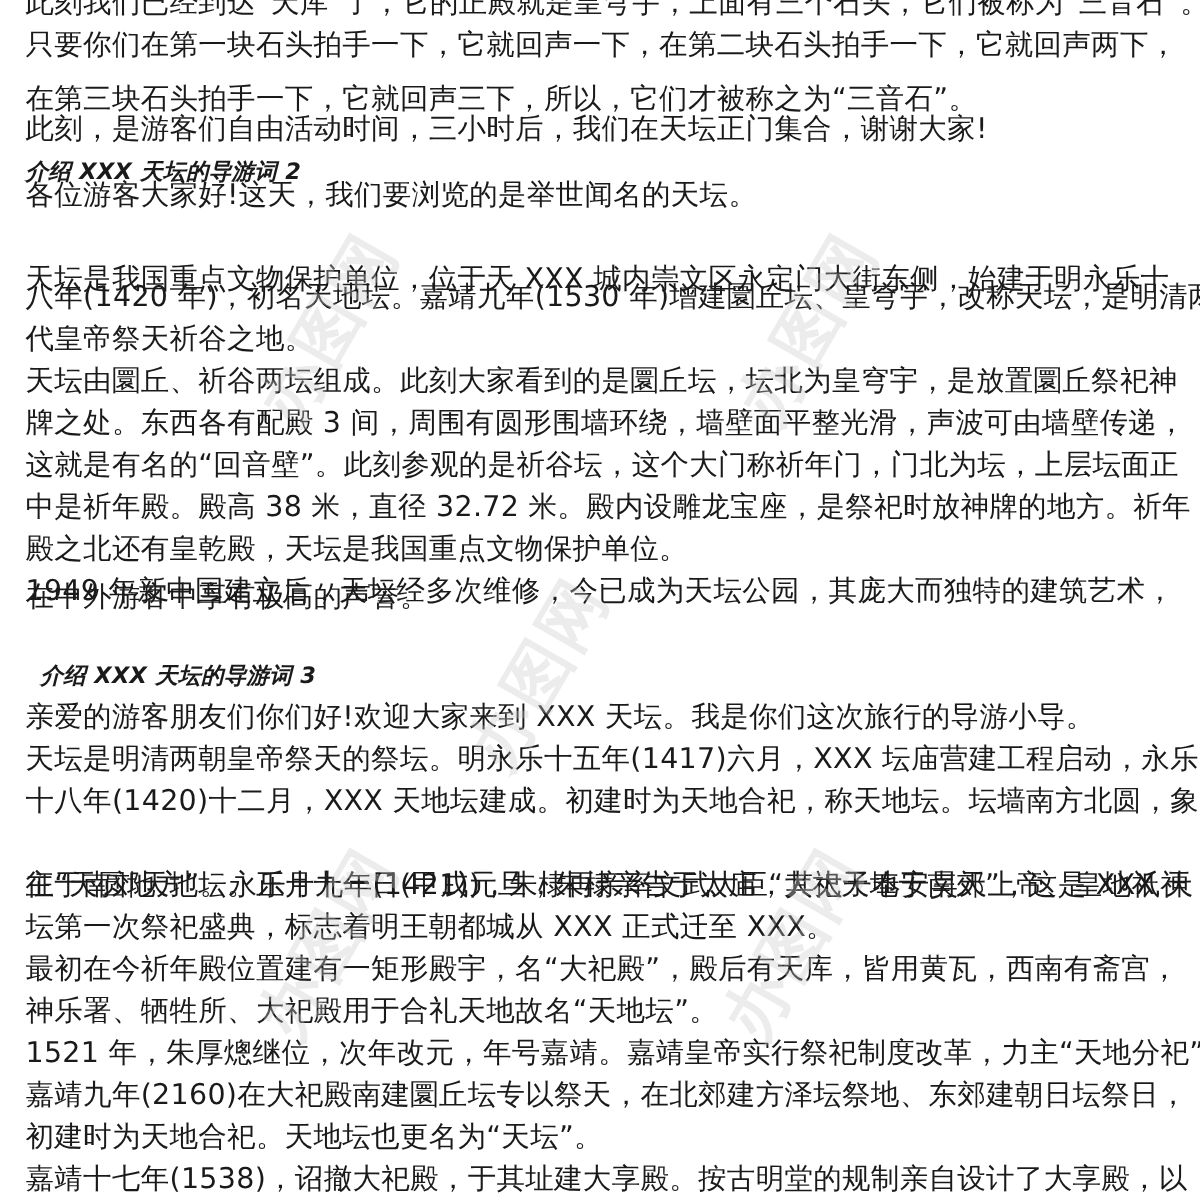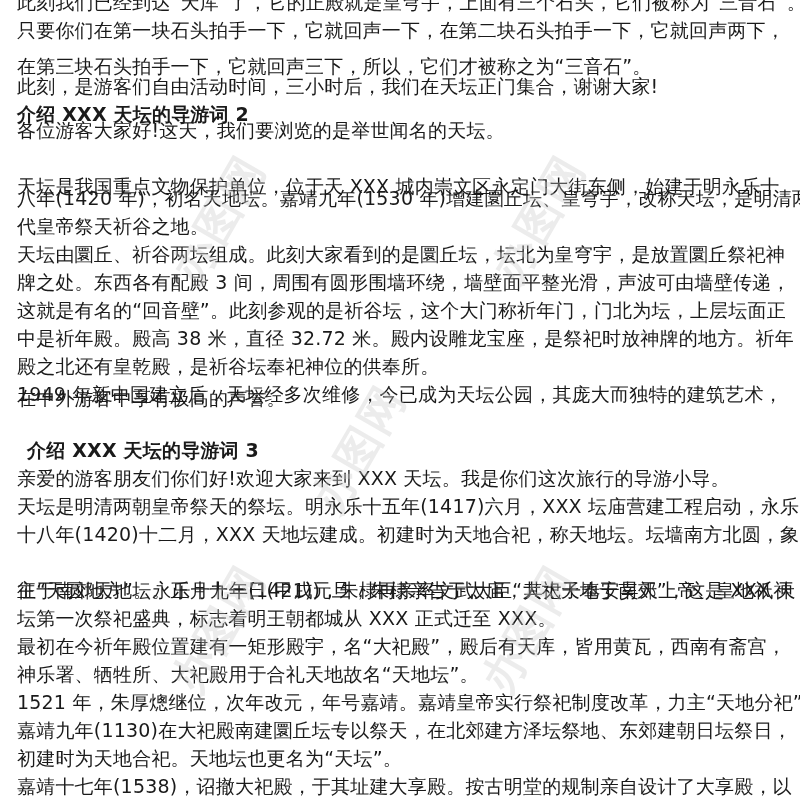--- a/index.html
+++ b/index.html
@@ -24,21 +24,22 @@
     .line {
       position: absolute;
       left: 17px;
       font-size: 19px;
       line-height: 28px;
       white-space: nowrap;
       letter-spacing: 0.2px;
     }
     .line.heading {
       font-weight: bold;
-      font-size: 19px;
+      font-size: 15px;
+      font-style: italic;
     }
     .line.heading.indent {
       left: 27px;
     }
     .watermark {
       position: absolute;
       color: rgba(200, 200, 200, 0.35);
       font-size: 44px;
       font-weight: bold;
       transform: rotate(-60deg);
@@ -57,34 +58,34 @@
   <div class="line" style="top:84px">此刻，是游客们自由活动时间，三小时后，我们在天坛正门集合，谢谢大家!</div>
   <div class="line heading" style="top:112px">介绍 XXX 天坛的导游词 2</div>
   <div class="line" style="top:128px">各位游客大家好!这天，我们要浏览的是举世闻名的天坛。</div>
   <div class="line" style="top:184px">天坛是我国重点文物保护单位，位于天 XXX 城内崇文区永定门大街东侧，始建于明永乐十</div>
   <div class="line" style="top:196px">八年(1420 年)，初名天地坛。嘉靖九年(1530 年)增建圜丘坛、皇穹宇，改称天坛，是明清两</div>
   <div class="line" style="top:224px">代皇帝祭天祈谷之地。</div>
   <div class="line" style="top:252px">天坛由圜丘、祈谷两坛组成。此刻大家看到的是圜丘坛，坛北为皇穹宇，是放置圜丘祭祀神</div>
   <div class="line" style="top:280px">牌之处。东西各有配殿 3 间，周围有圆形围墙环绕，墙壁面平整光滑，声波可由墙壁传递，</div>
   <div class="line" style="top:308px">这就是有名的“回音壁”。此刻参观的是祈谷坛，这个大门称祈年门，门北为坛，上层坛面正</div>
   <div class="line" style="top:336px">中是祈年殿。殿高 38 米，直径 32.72 米。殿内设雕龙宝座，是祭祀时放神牌的地方。祈年</div>
-  <div class="line" style="top:364px">殿之北还有皇乾殿，是祈谷坛奉祀神位的供奉所。</div>
+  <div class="line" style="top:364px">殿之北还有皇乾殿，天坛是我国重点文物保护单位。</div>
   <div class="line" style="top:392px">1949 年新中国建立后，天坛经多次维修，今已成为天坛公园，其庞大而独特的建筑艺术，</div>
   <div class="line" style="top:396px">在中外游客中享有极高的声誉。</div>
   <div class="line heading indent" style="top:448px">介绍 XXX 天坛的导游词 3</div>
   <div class="line" style="top:476px">亲爱的游客朋友们你们好!欢迎大家来到 XXX 天坛。我是你们这次旅行的导游小导。</div>
   <div class="line" style="top:504px">天坛是明清两朝皇帝祭天的祭坛。明永乐十五年(1417)六月，XXX 坛庙营建工程启动，永乐</div>
   <div class="line" style="top:532px">十八年(1420)十二月，XXX 天地坛建成。初建时为天地合祀，称天地坛。坛墙南方北圆，象</div>
   <div class="line" style="top:588px">征“天圆地方”。永乐十九年(1421)元旦，朱棣亲告于太庙，其太子奉安昊天上帝、皇地祇神</div>
   <div class="line" style="top:588px">主于南郊天地坛。正月十一日(甲戌)，朱棣再亲率文武大臣“大祀天地于南郊”，这是 XXX 天</div>
   <div class="line" style="top:616px">坛第一次祭祀盛典，标志着明王朝都城从 XXX 正式迁至 XXX。</div>
   <div class="line" style="top:644px">最初在今祈年殿位置建有一矩形殿宇，名“大祀殿”，殿后有天库，皆用黄瓦，西南有斋宫，</div>
   <div class="line" style="top:672px">神乐署、牺牲所、大祀殿用于合礼天地故名“天地坛”。</div>
   <div class="line" style="top:700px">1521 年，朱厚熜继位，次年改元，年号嘉靖。嘉靖皇帝实行祭祀制度改革，力主“天地分祀”，</div>
-  <div class="line" style="top:728px">嘉靖九年(1130)在大祀殿南建圜丘坛专以祭天，在北郊建方泽坛祭地、东郊建朝日坛祭日，</div>
+  <div class="line" style="top:728px">嘉靖九年(2160)在大祀殿南建圜丘坛专以祭天，在北郊建方泽坛祭地、东郊建朝日坛祭日，</div>
   <div class="line" style="top:756px">初建时为天地合祀。天地坛也更名为“天坛”。</div>
   <div class="line" style="top:784px">嘉靖十七年(1538)，诏撤大祀殿，于其址建大享殿。按古明堂的规制亲自设计了大享殿，以</div>
 </div>
 
 <div class="watermark" style="left:150px; top:190px;">办图网</div>
 <div class="watermark" style="left:470px; top:190px;">办图网</div>
 <div class="watermark" style="left:290px; top:420px;">办图网</div>
 <div class="watermark" style="left:150px; top:600px;">办图网</div>
 <div class="watermark" style="left:460px; top:600px;">办图网</div>
 

